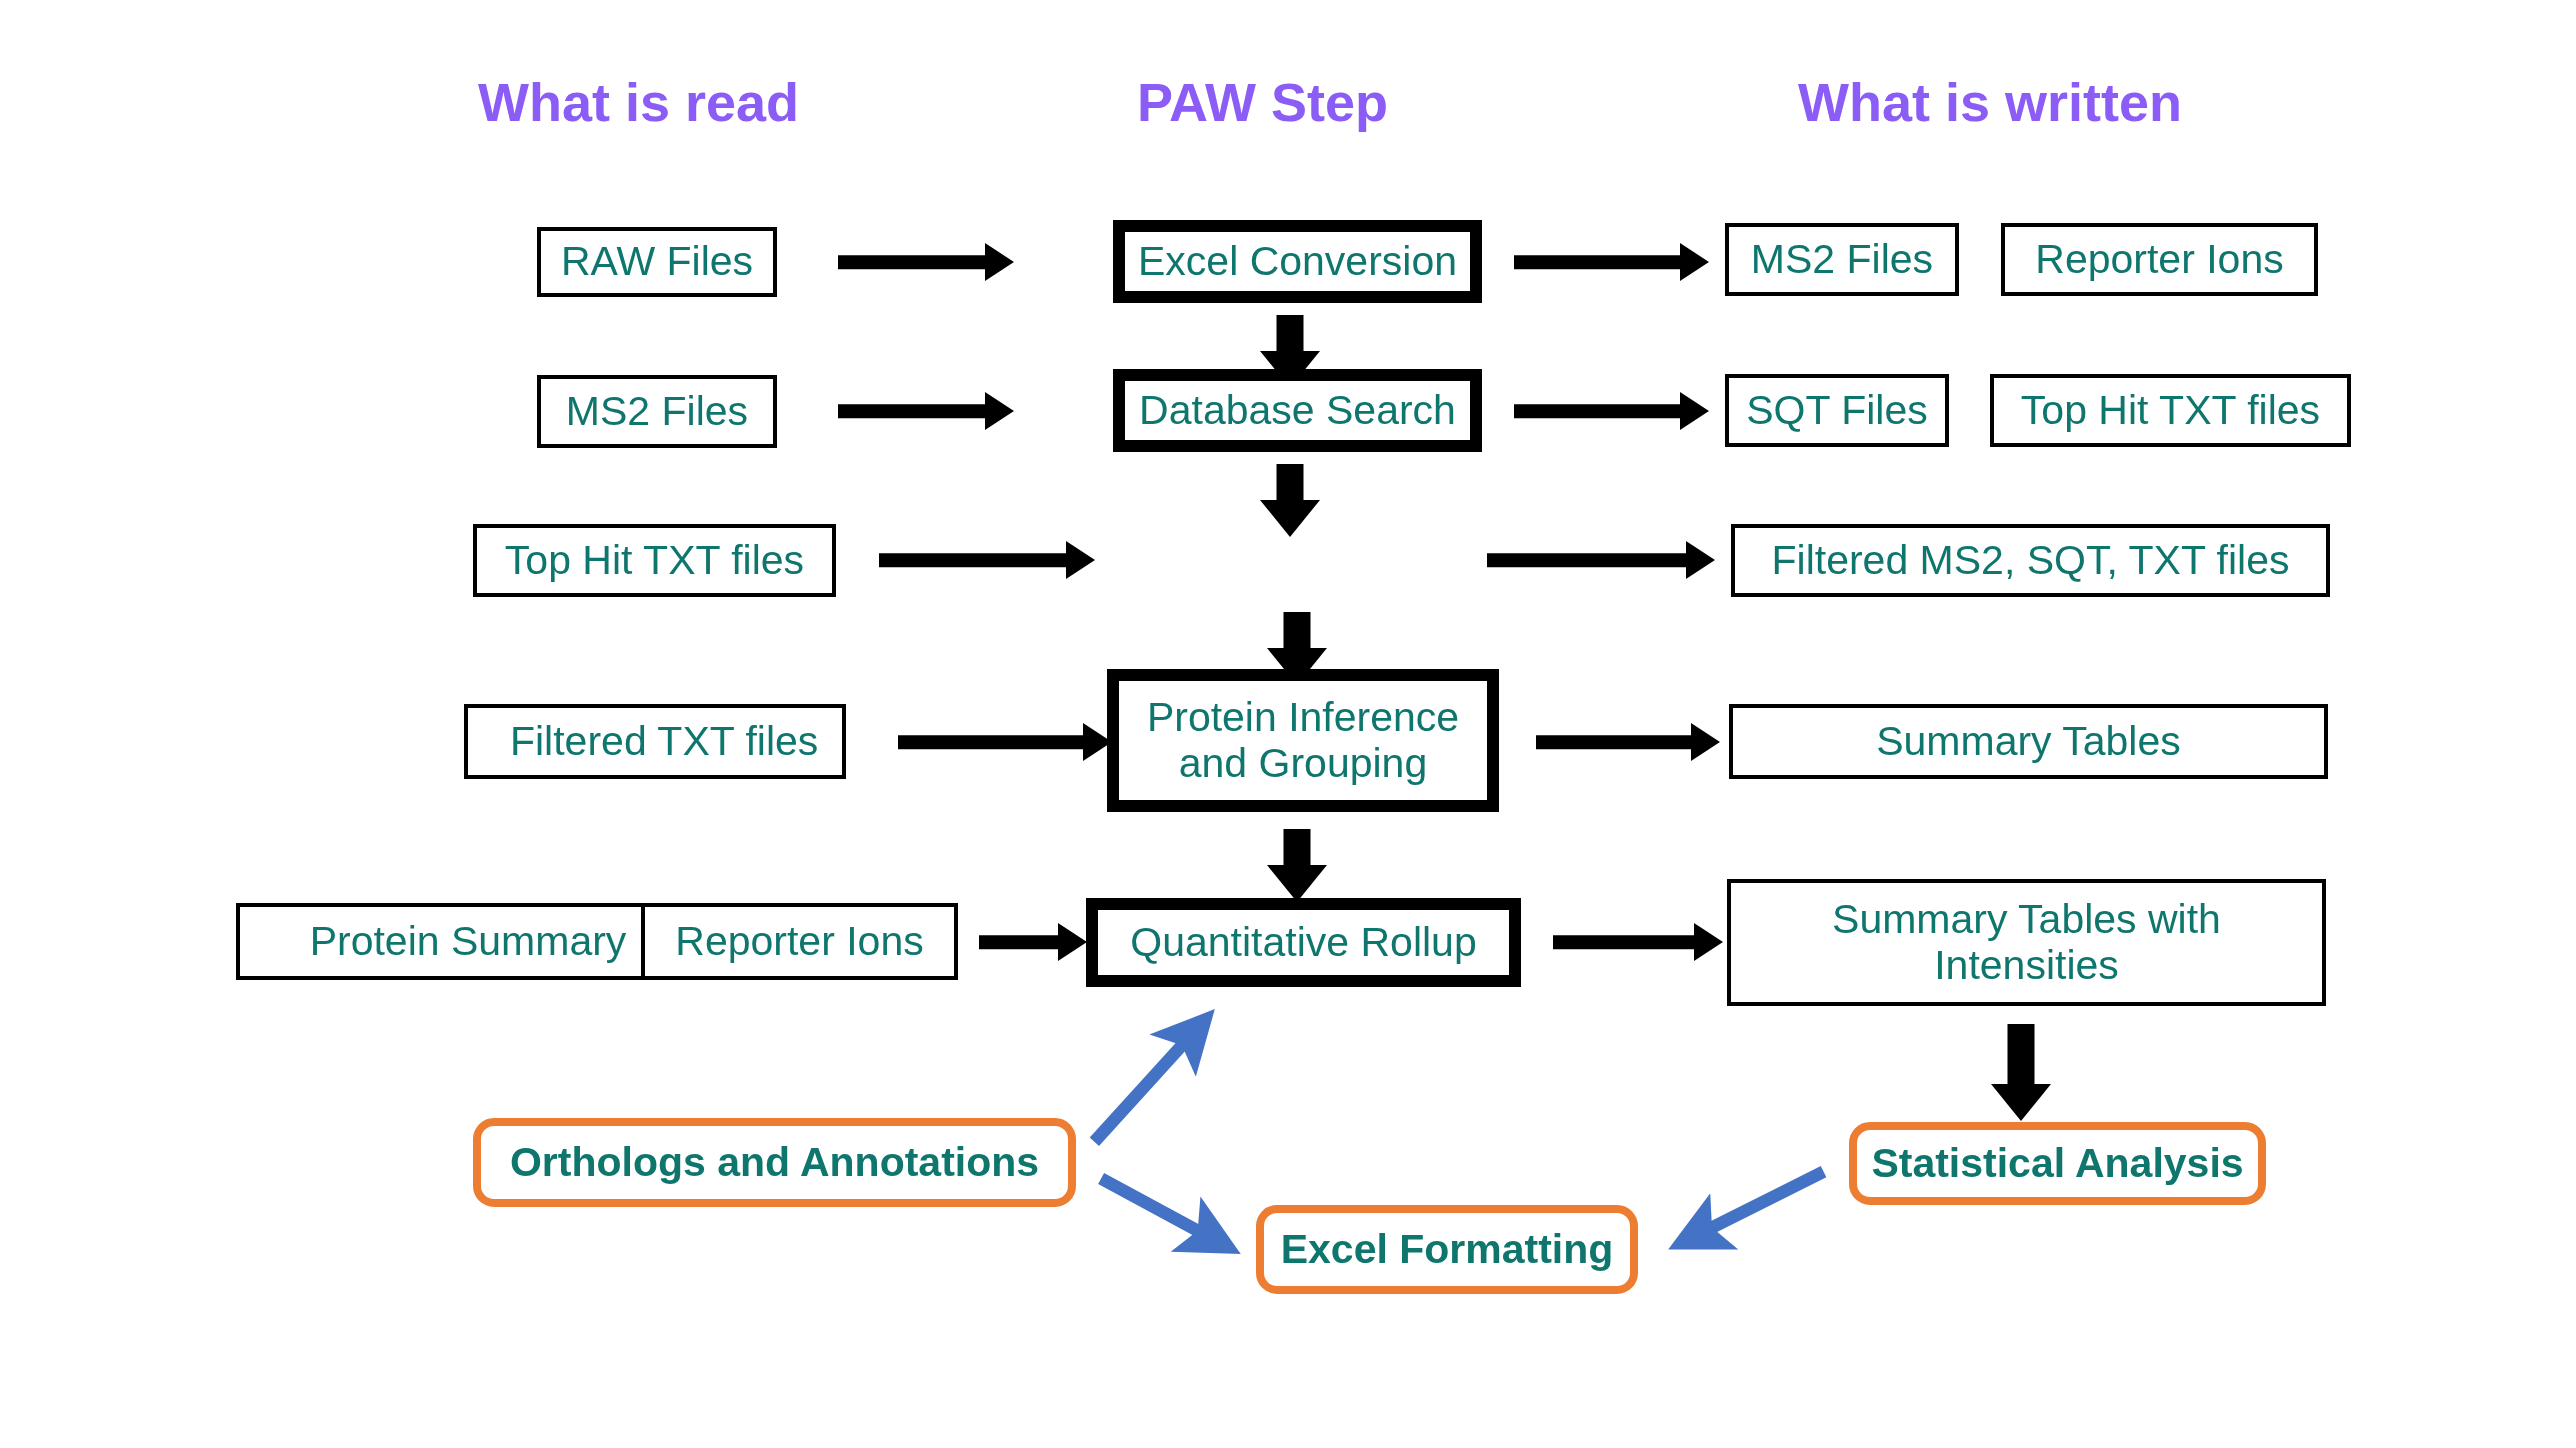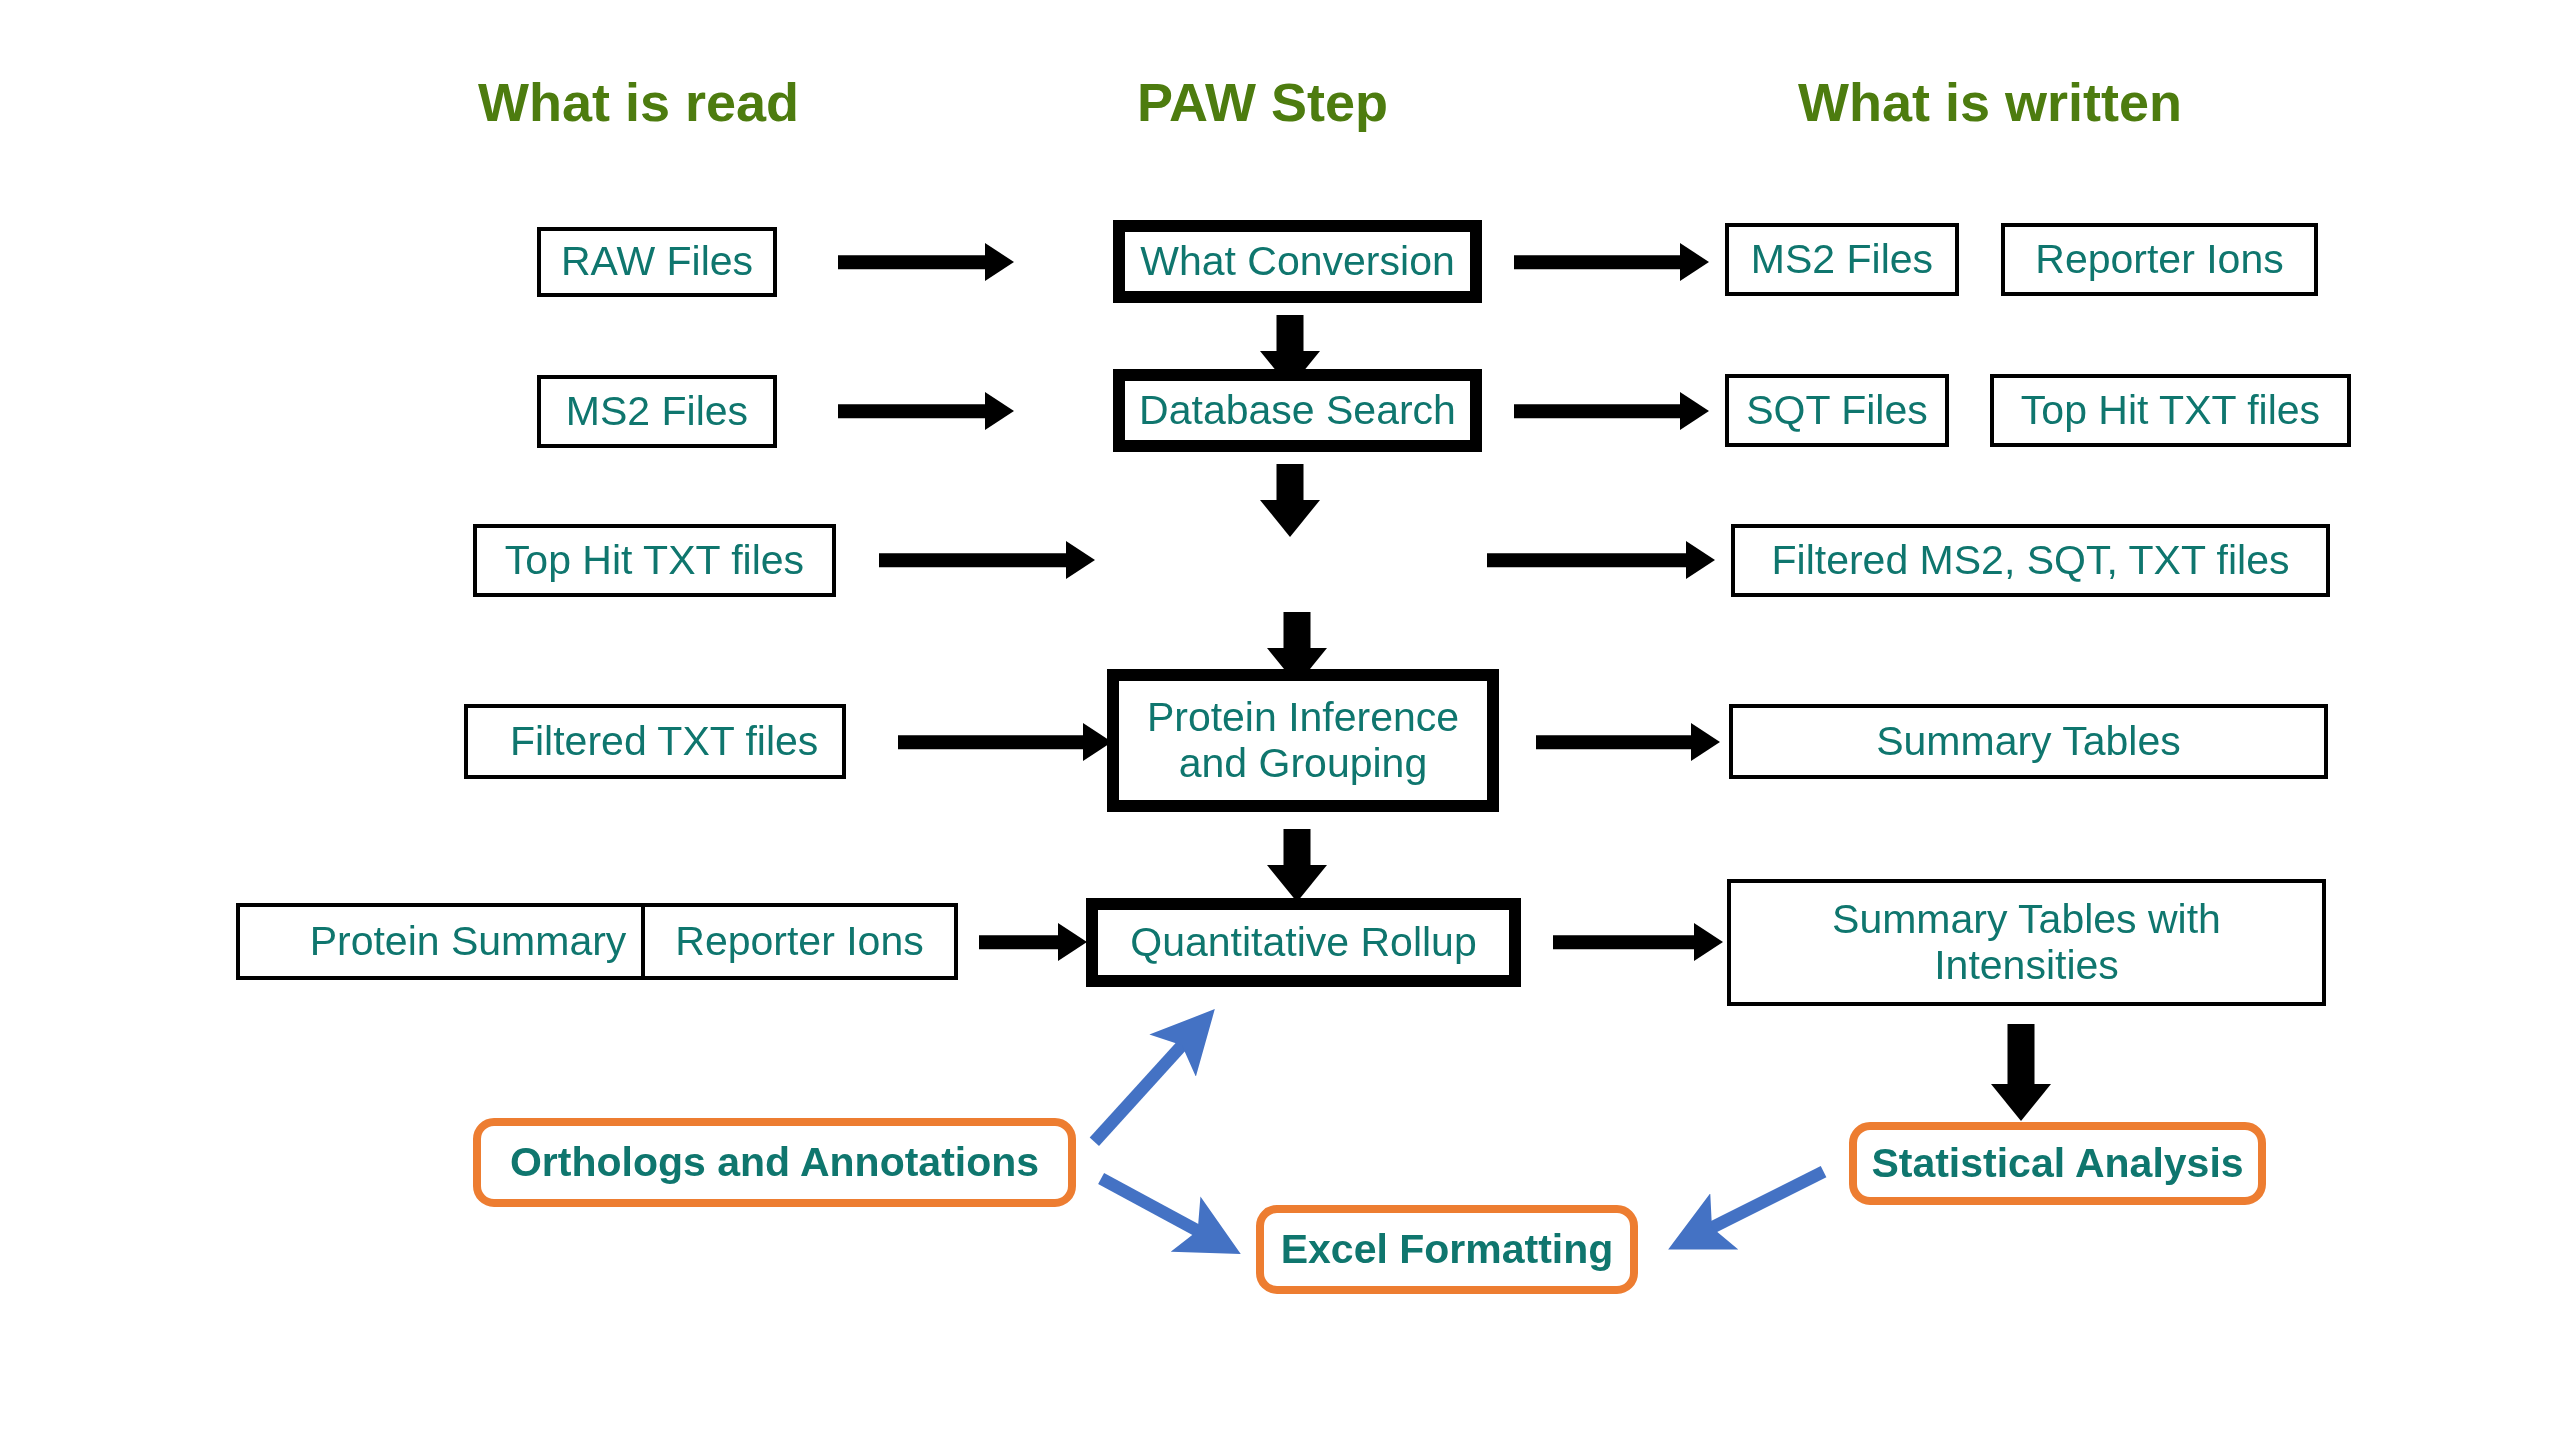--- a/index.html
+++ b/index.html
@@ -19,21 +19,21 @@
     overflow: hidden;
   }
 
   
   .col-head {
     position: absolute;
     font-weight: bold;
     font-size: 54px;
     line-height: 1;
     white-space: nowrap;
-    color: #4d7c0f;
+    color: #8b5cf6;
   }
 
   
   .box {
     position: absolute;
     box-sizing: border-box;
     background: #ffffff;
     display: flex;
     align-items: center;
     justify-content: center;
@@ -116,21 +116,21 @@
   <div class="col-head" style="left:1137px; top:75px;">PAW Step</div>
   <div class="col-head" style="left:1798px; top:75px;">What is written</div>
 
   <div class="box thin" style="left:537px; top:227px; width:240px; height:70px;">RAW Files</div>
 
   <div class="arrow-r" style="left:838px; top:262px; width:176px;">
     <div class="shaft" style="width:147px;"></div>
     <div class="head" style="left:147px;"></div>
   </div>
 
-  <div class="box thick" style="left:1113px; top:220px; width:369px; height:83px;">What Conversion</div>
+  <div class="box thick" style="left:1113px; top:220px; width:369px; height:83px;">Excel Conversion</div>
 
   <div class="arrow-r" style="left:1514px; top:262px; width:195px;">
     <div class="shaft" style="width:166px;"></div>
     <div class="head" style="left:166px;"></div>
   </div>
 
   <div class="box thin" style="left:1725px; top:223px; width:234px; height:73px;">MS2 Files</div>
   <div class="box thin" style="left:2001px; top:223px; width:317px; height:73px;">Reporter Ions</div>
 
   <div class="arrow-d" style="left:1260px; top:315px; width:60px; height:73px;">

